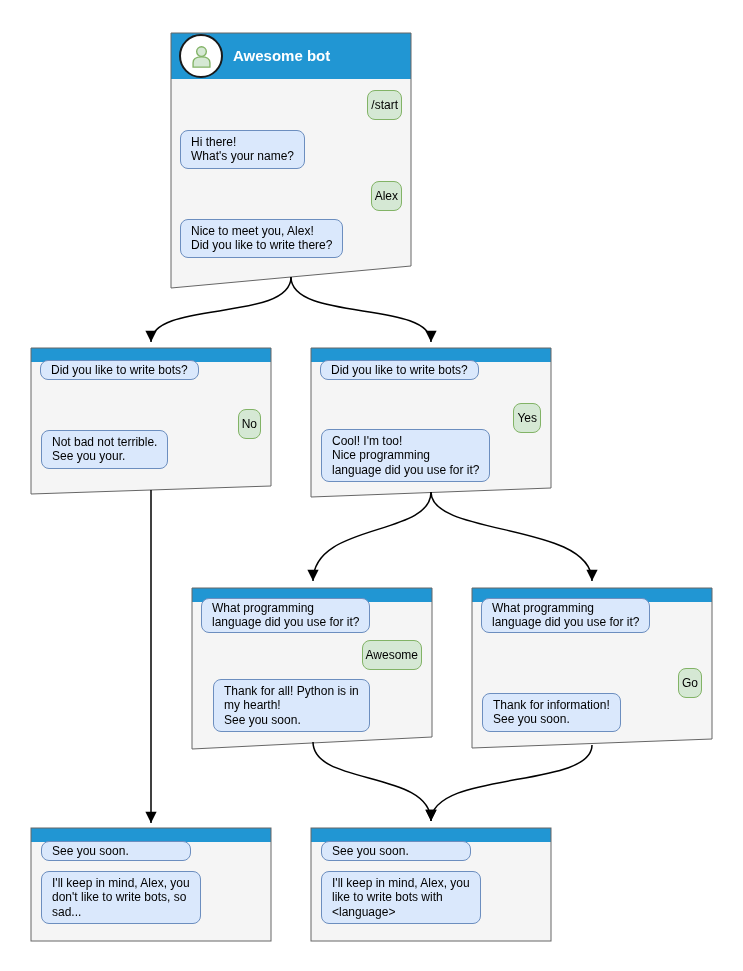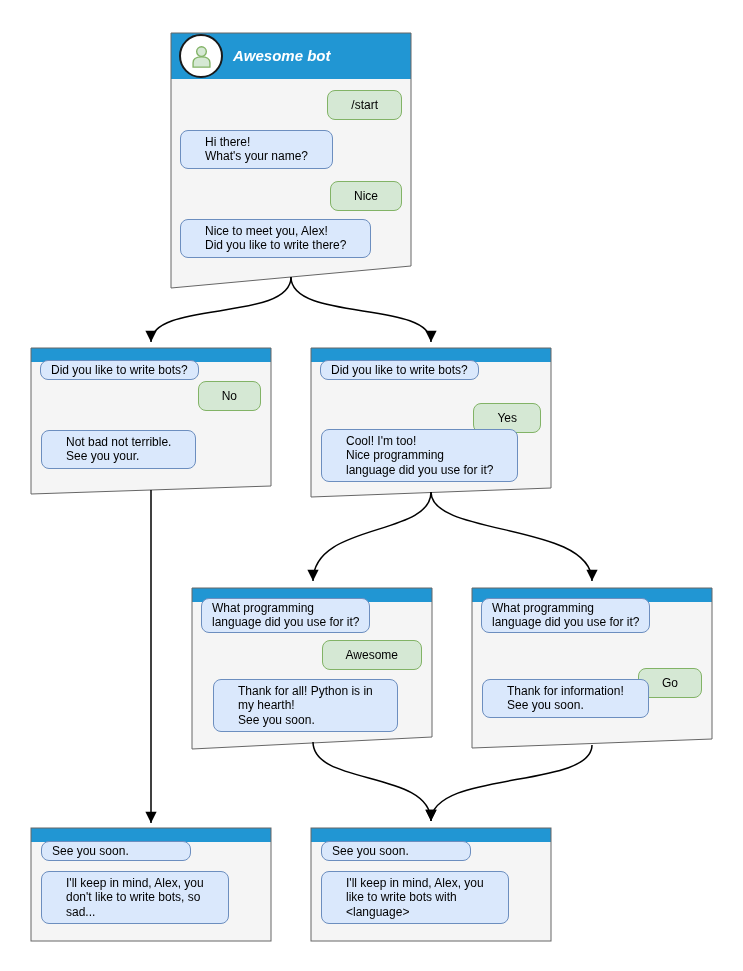--- a/index.html
+++ b/index.html
@@ -4,27 +4,27 @@
 <style>
   html,body{margin:0;padding:0;background:#ffffff;}
   body{width:743px;height:971px;position:relative;font-family:"Liberation Sans",sans-serif;}
   .canvas{position:absolute;left:0;top:0;width:743px;height:971px;}
   svg.layer{position:absolute;left:0;top:0;}
   .win{fill:var(--window_bg);}
   .hdr{fill:var(--header_blue);}
   .outline{fill:none;stroke:var(--window_border);stroke-width:1;}
   .arrow{fill:none;stroke:var(--arrow_color);stroke-width:1.5;}
   .bubble{position:absolute;font-size:12px;line-height:1.2;border-radius:8px;
-          padding:4px 24px;white-space:pre-line;color:#000;box-sizing:border-box;}
+          padding:4px 10px;white-space:pre-line;color:#000;box-sizing:border-box;}
   .bot{background:var(--bot_bubble_bg);border:1px solid var(--bot_bubble_border);}
-  .user{background:var(--user_bubble_bg);border:1px solid var(--user_bubble_border);padding:7px 23px;}
+  .user{background:var(--user_bubble_bg);border:1px solid var(--user_bubble_border);padding:7px 3px;}
   .q{padding:2px 10px;}
   .minw{min-width:150px;}
   .title{position:absolute;left:233px;top:47px;color:var(--title_text);
-         font-weight:bold;font-size:15px;font-style:italic;}
+         font-weight:bold;font-size:15px;}
   .avatar{position:absolute;left:179px;top:34px;width:44px;height:44px;border-radius:50%;
           background:#fff;border:2px solid #1a1a1a;box-sizing:border-box;
           display:flex;align-items:center;justify-content:center;}
 </style>
 </head>
 <body>
 
 <div class="canvas">
 
   <svg class="layer" width="743" height="971" viewBox="0 0 743 971">
@@ -89,46 +89,46 @@
     <svg width="27" height="27" viewBox="0 0 24 24">
       <path d="M4.5,21.5 V17.5 C4.5,13.8 7.5,12.3 12,12.3 S19.5,13.8 19.5,17.5 V21.5 z" fill="var(--user_bubble_bg)" stroke="var(--user_bubble_border)" stroke-width="1.2"></path>
       <circle cx="12" cy="7.6" r="4.3" fill="var(--user_bubble_bg)" stroke="var(--user_bubble_border)" stroke-width="1.2"></circle>
     </svg>
   </div>
   <div class="title">Awesome bot</div>
 
   <div class="bubble user" style="top:90px;right:341px">/start</div>
   <div class="bubble bot" style="top:130px;left:180px">Hi there!
 What's your name?</div>
-  <div class="bubble user" style="top:181px;right:341px">Nice</div>
+  <div class="bubble user" style="top:181px;right:341px">Alex</div>
   <div class="bubble bot" style="top:219px;left:180px">Nice to meet you, Alex!
 Did you like to write there?</div>
 
   <div class="bubble bot q" style="top:360px;left:40px">Did you like to write bots?</div>
-  <div class="bubble user" style="top:381px;right:482px">No</div>
+  <div class="bubble user" style="top:409px;right:482px">No</div>
   <div class="bubble bot" style="top:430px;left:41px">Not bad not terrible.
 See you your.</div>
 
   <div class="bubble bot q" style="top:360px;left:320px">Did you like to write bots?</div>
   <div class="bubble user" style="top:403px;right:202px">Yes</div>
   <div class="bubble bot" style="top:429px;left:321px">Cool! I'm too!
 Nice programming
 language did you use for it?</div>
 
   <div class="bubble bot q" style="top:598px;left:201px">What programming
 language did you use for it?</div>
   <div class="bubble user" style="top:640px;right:321px">Awesome</div>
   <div class="bubble bot" style="top:679px;left:213px">Thank for all! Python is in
 my hearth!
 See you soon.</div>
 
   <div class="bubble bot q" style="top:598px;left:481px">What programming
 language did you use for it?</div>
   <div class="bubble user" style="top:668px;right:41px">Go</div>
-  <div class="bubble bot" style="top:679px;left:482px">Thank for information!
+  <div class="bubble bot" style="top:693px;left:482px">Thank for information!
 See you soon.</div>
 
   <div class="bubble bot q minw" style="top:841px;left:41px">See you soon.</div>
   <div class="bubble bot" style="top:871px;left:41px">I'll keep in mind, Alex, you
 don't like to write bots, so
 sad...</div>
 
   <div class="bubble bot q minw" style="top:841px;left:321px">See you soon.</div>
   <div class="bubble bot" style="top:871px;left:321px">I'll keep in mind, Alex, you
 like to write bots with

